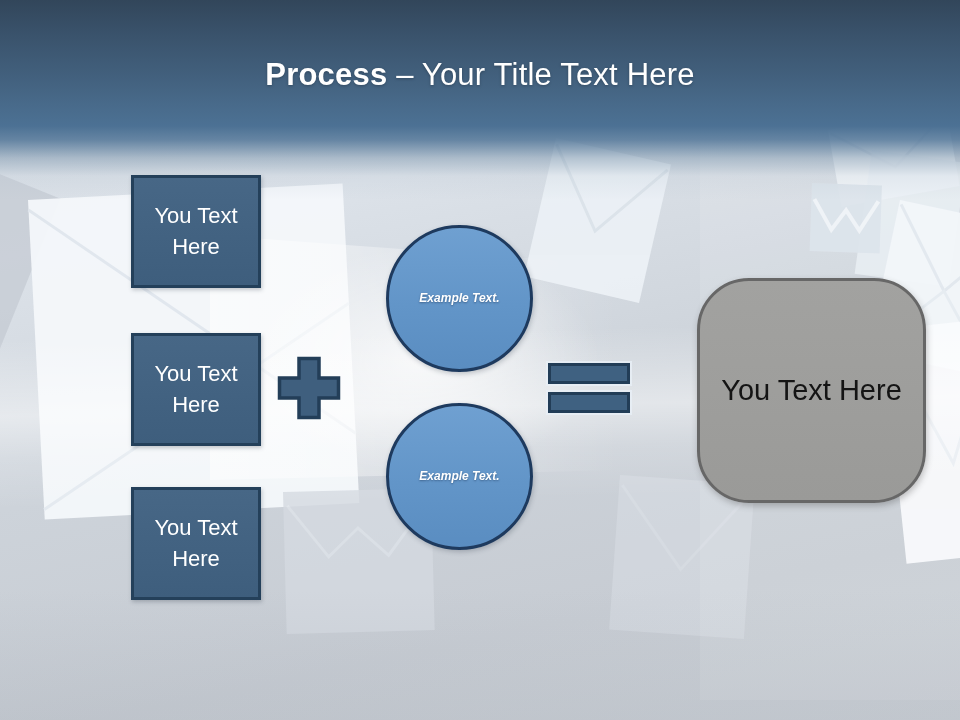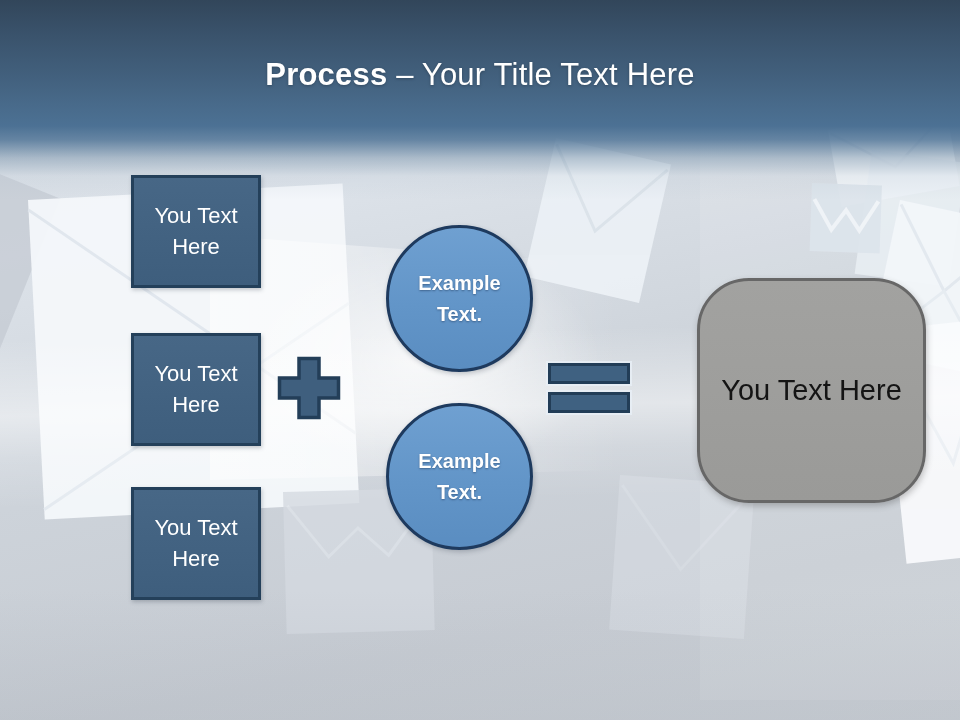--- a/index.html
+++ b/index.html
@@ -52,21 +52,21 @@
   }
   .input-box.b1{top:175px;}
   .input-box.b2{top:333px;}
   .input-box.b3{top:487px;}
   .input-box span{display:block;width:100px;}
   .plus-wrap{left:276px;top:355px;width:66px;height:66px;z-index:10;position:absolute;}
   .circle{
     left:362px;width:147px;height:147px;border-radius:50%;
     background:linear-gradient(180deg,#6FA0D1 0%,#6295C8 55%,#5A8DC1 100%);
     border:3px solid #1E3A5E;
-    color:#FFFFFF;font-size:20px;font-weight:bold;line-height:1.55;
+    color:#FFFFFF;font-size:12px;font-weight:bold;font-style:italic;line-height:1.55;
     text-shadow:0 1px 2px rgba(20,40,70,0.45);
     box-shadow:1px 2px 5px rgba(30,45,60,0.25);
   }
   .circle.c1{top:225px;}
   .circle.c2{top:403px;}
   .circle span{display:block;width:92px;}
   .equals{position:absolute;left:548px;top:363px;z-index:10;}
   .equals .bar{
     width:82px;height:21px;box-sizing:border-box;
     background:#3F6181;border:3px solid #223D57;

